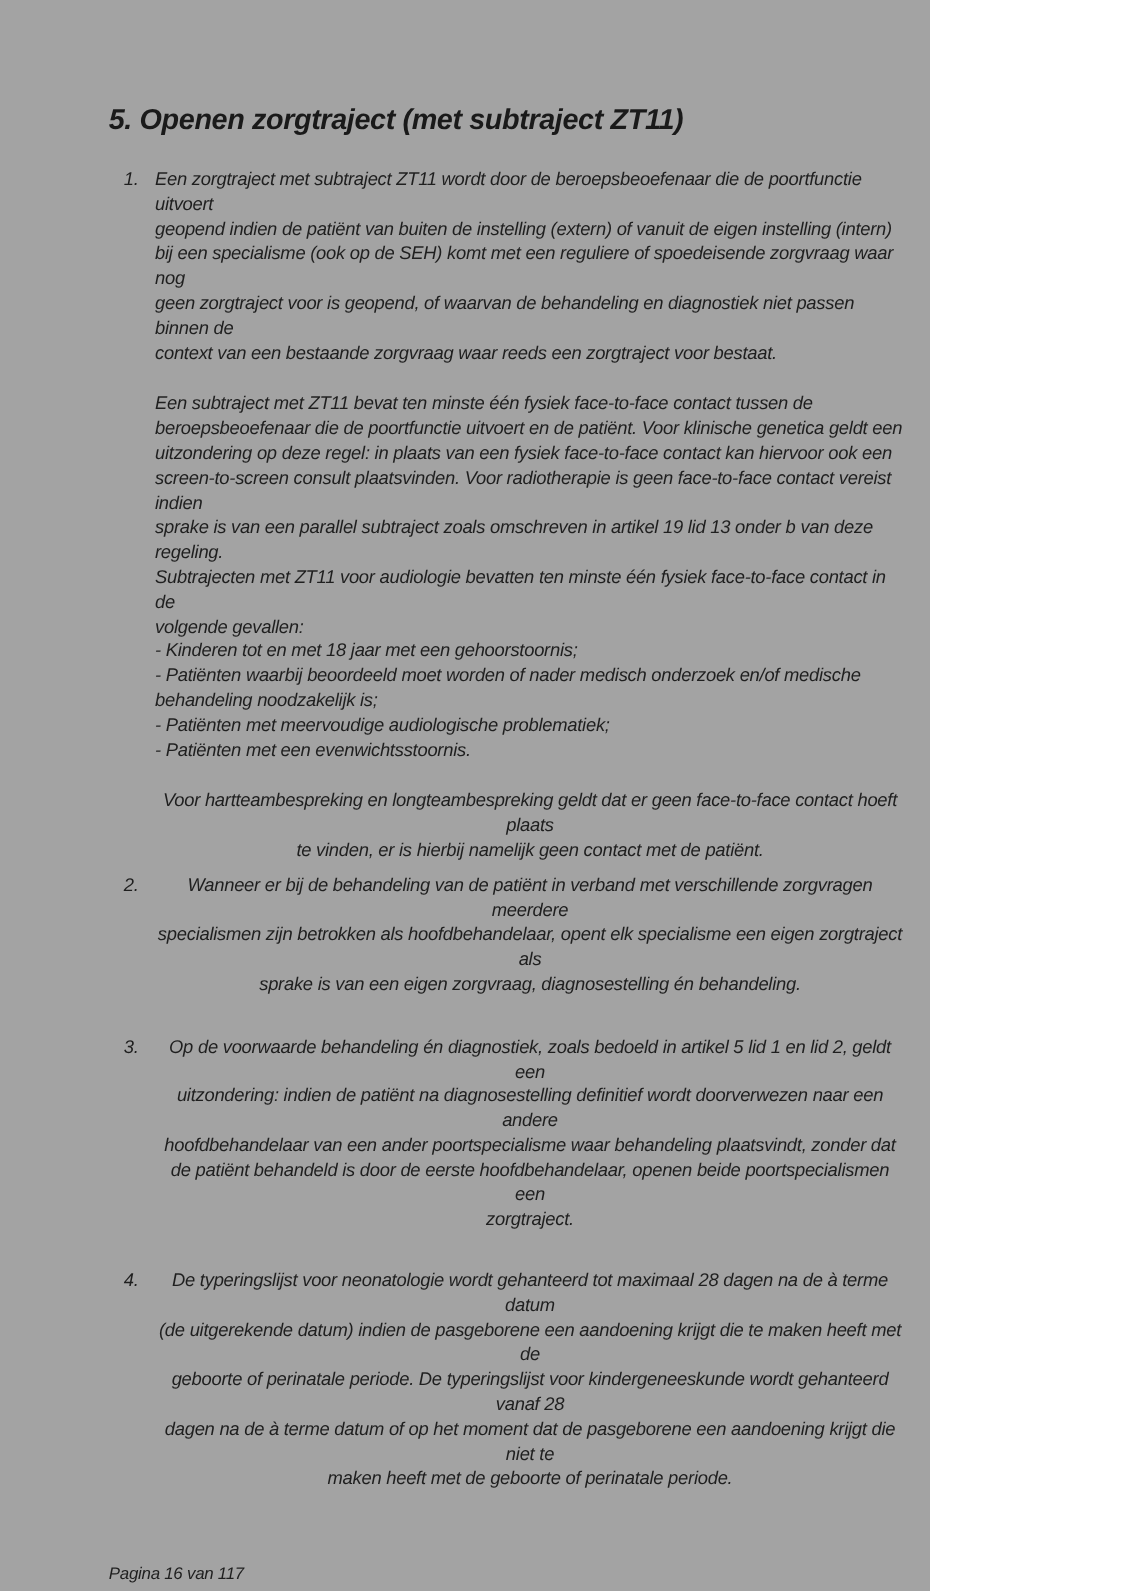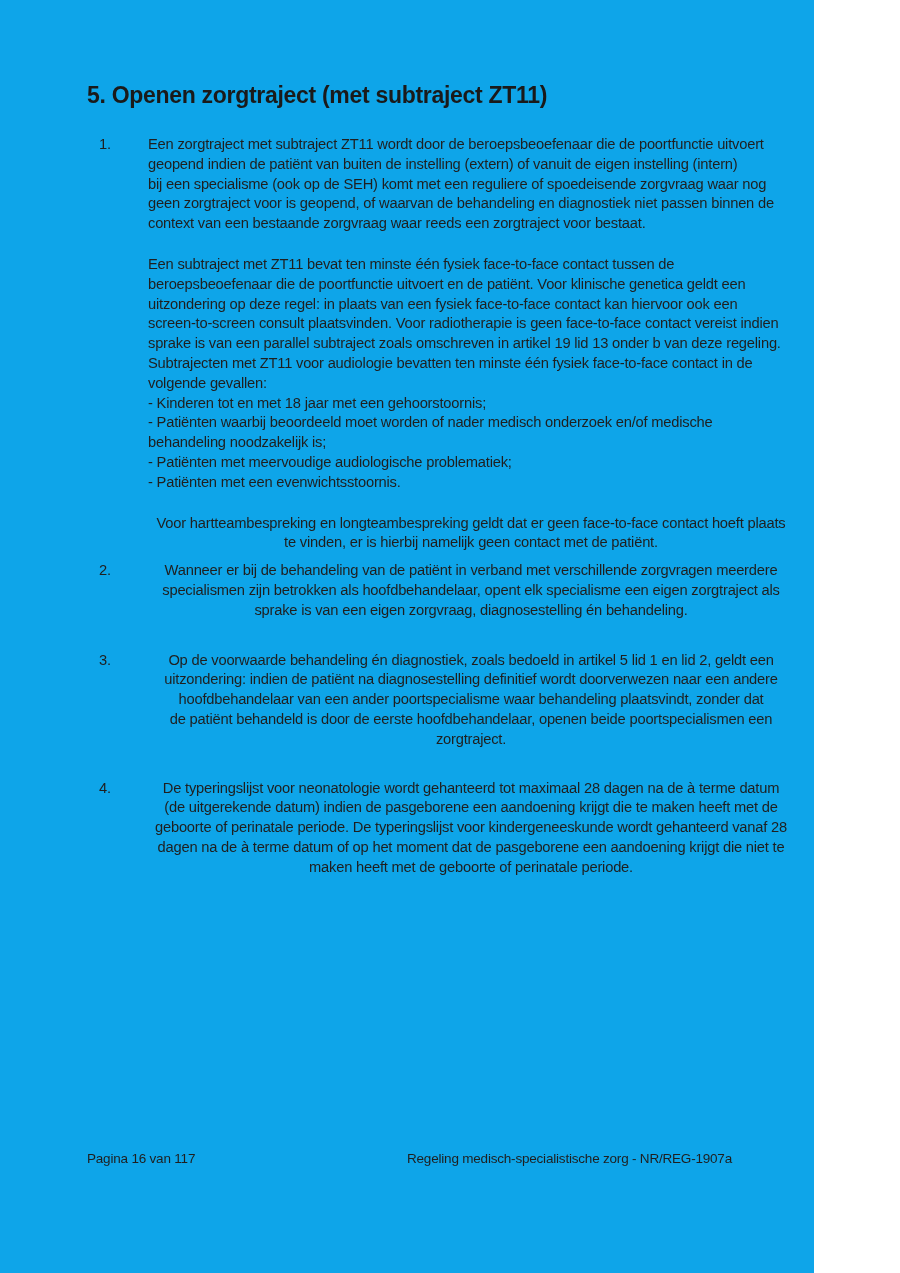--- a/index.html
+++ b/index.html
@@ -2,26 +2,27 @@
 <html><head>
 <meta charset="utf-8">
 <style>
   html, body {
     margin: 0;
     padding: 0;
     background: #ffffff;
   }
   .page {
     position: relative;
-    width: 814px;
+    width: 744px;
     height: 1273px;
-    background: #0ea5e9;
+    background: #a3a3a3;
     color: #1f1f1f;
     font-family: "Liberation Sans", "DejaVu Sans", sans-serif;
     overflow: hidden;
+    font-style: italic;
   }
   .title {
     position: absolute;
     left: 87px;
     top: 82px;
     margin: 0;
     font-size: 23px;
     font-weight: 700;
     letter-spacing: -0.3px;
     color: #1a1a1a;
@@ -45,38 +46,37 @@
     flex: 0 0 37px;
     box-sizing: border-box;
     padding-left: 12px;
     font-size: 14.7px;
     line-height: 19.8px;
     letter-spacing: -0.2px;
   }
   .body-col {
     flex: 1;
     min-width: 0;
-    margin-left: 24px;
   }
   .para {
     margin: 0 0 21px 0;
     font-size: 14.7px;
     line-height: 19.8px;
     letter-spacing: -0.2px;
     white-space: pre-line;
   }
   .para:last-child {
     margin-bottom: 0;
     text-align: center;
   }
   .footer {
     position: absolute;
     left: 87px;
     right: 82px;
-    top: 1151px;
+    top: 1251px;
     display: flex;
     justify-content: space-between;
     align-items: flex-start;
     font-size: 13.5px;
     letter-spacing: -0.2px;
     color: #1f1f1f;
   }
 </style>
 </head>
 <body>
@@ -140,16 +140,15 @@
 geboorte of perinatale periode. De typeringslijst voor kindergeneeskunde wordt gehanteerd vanaf 28
 dagen na de à terme datum of op het moment dat de pasgeborene een aandoening krijgt die niet te
 maken heeft met de geboorte of perinatale periode.</p>
       </div>
     </div>
 
   </div>
 
   <div class="footer">
     <span>Pagina 16 van 117</span>
-    <span>Regeling medisch-specialistische zorg - NR/REG-1907a</span>
   </div>
 
 </div>
 
 </body></html>

